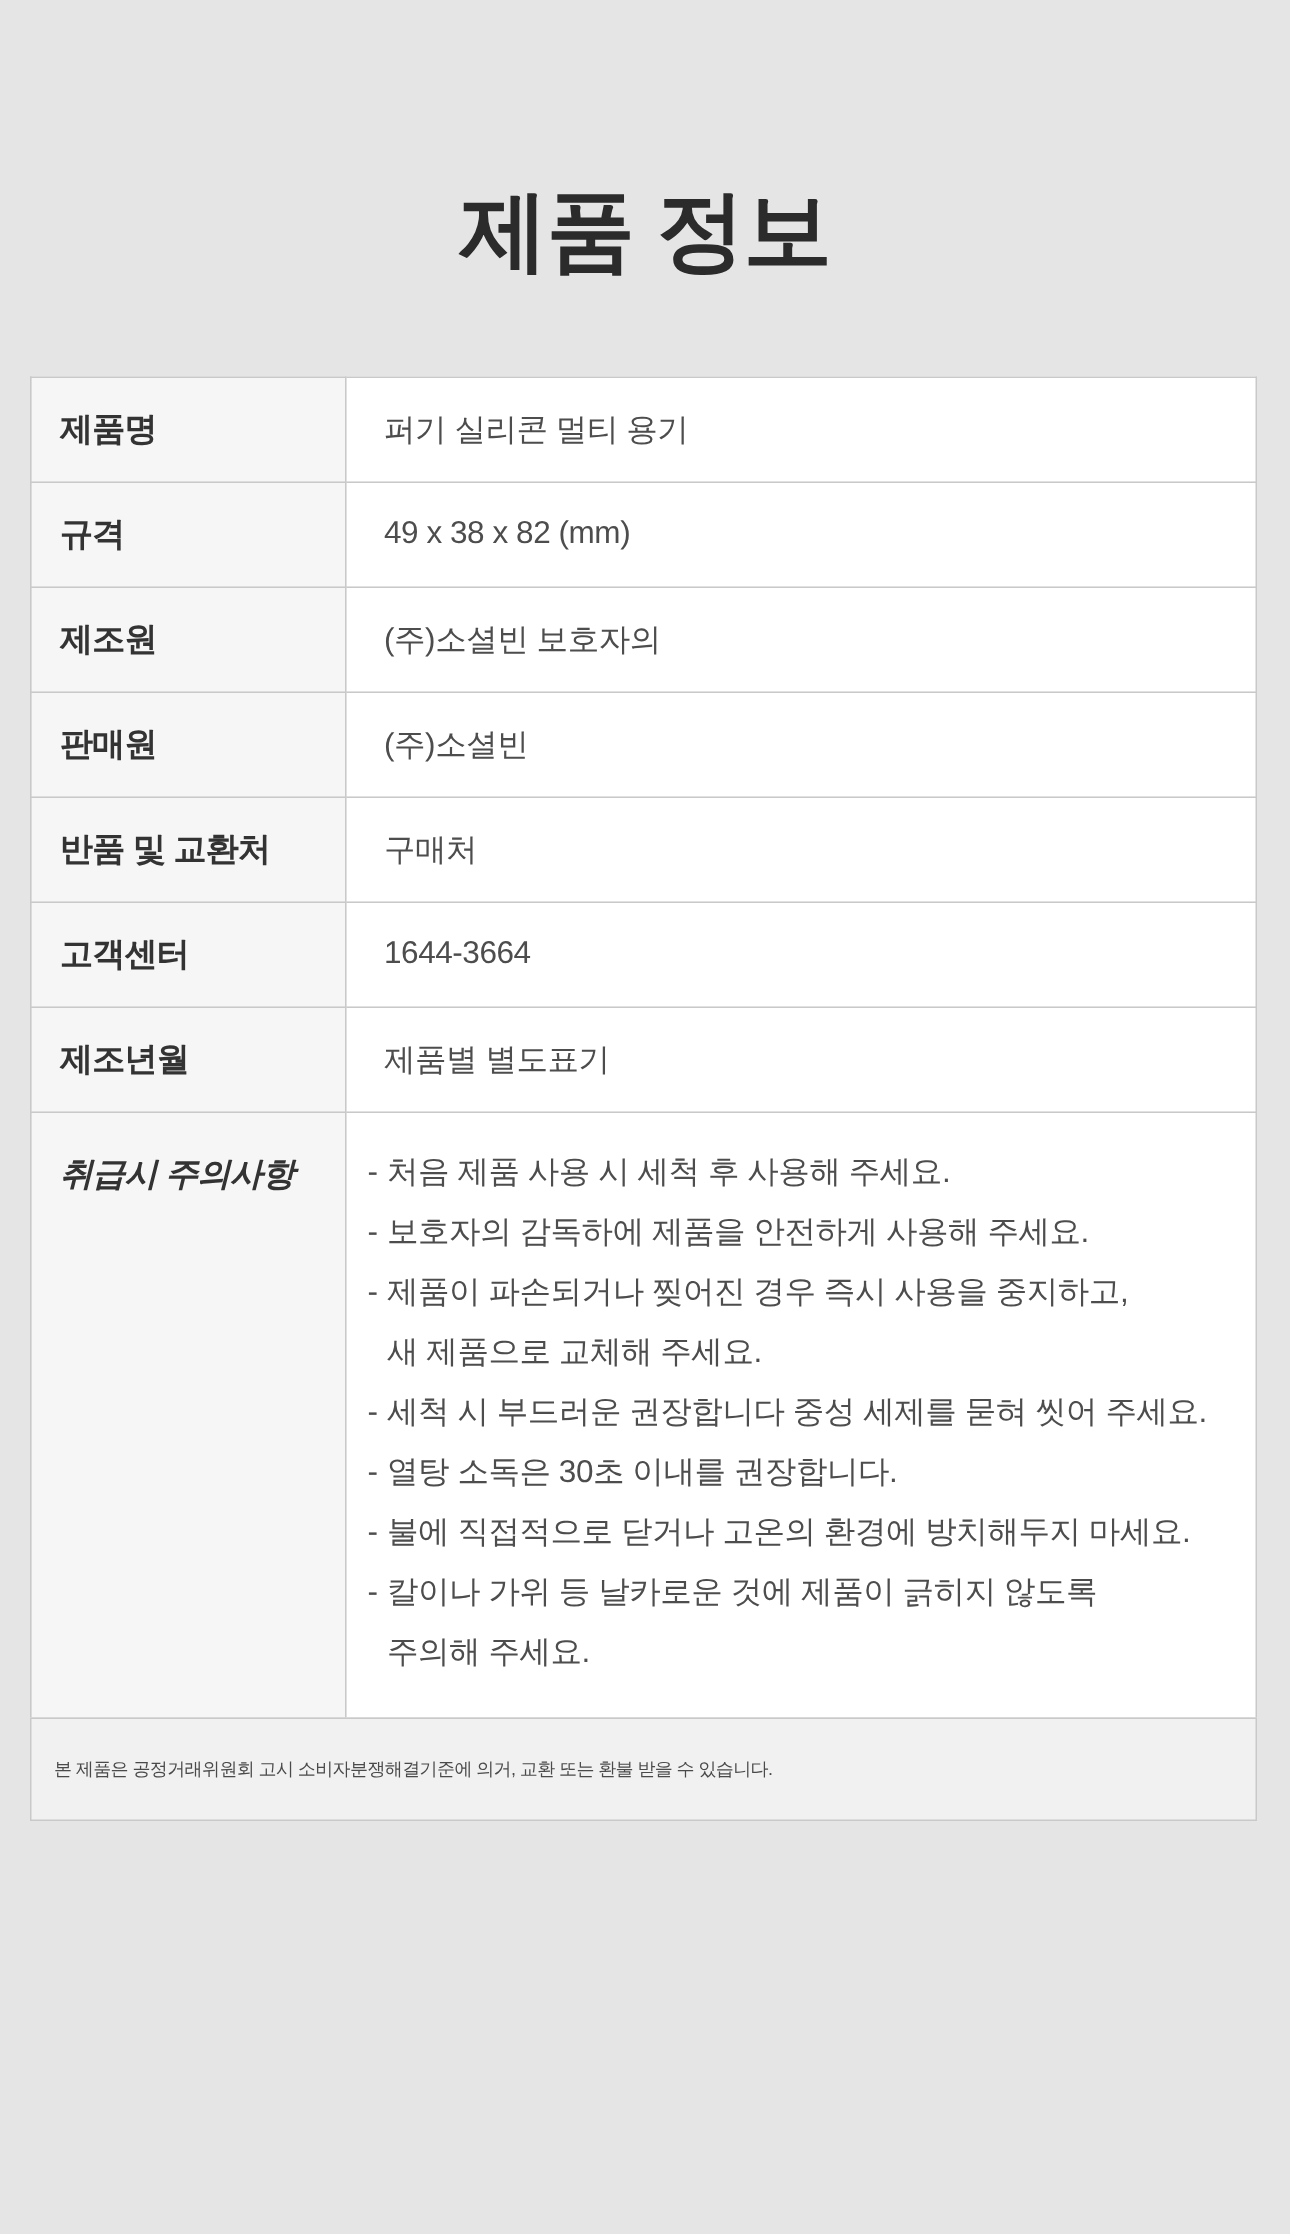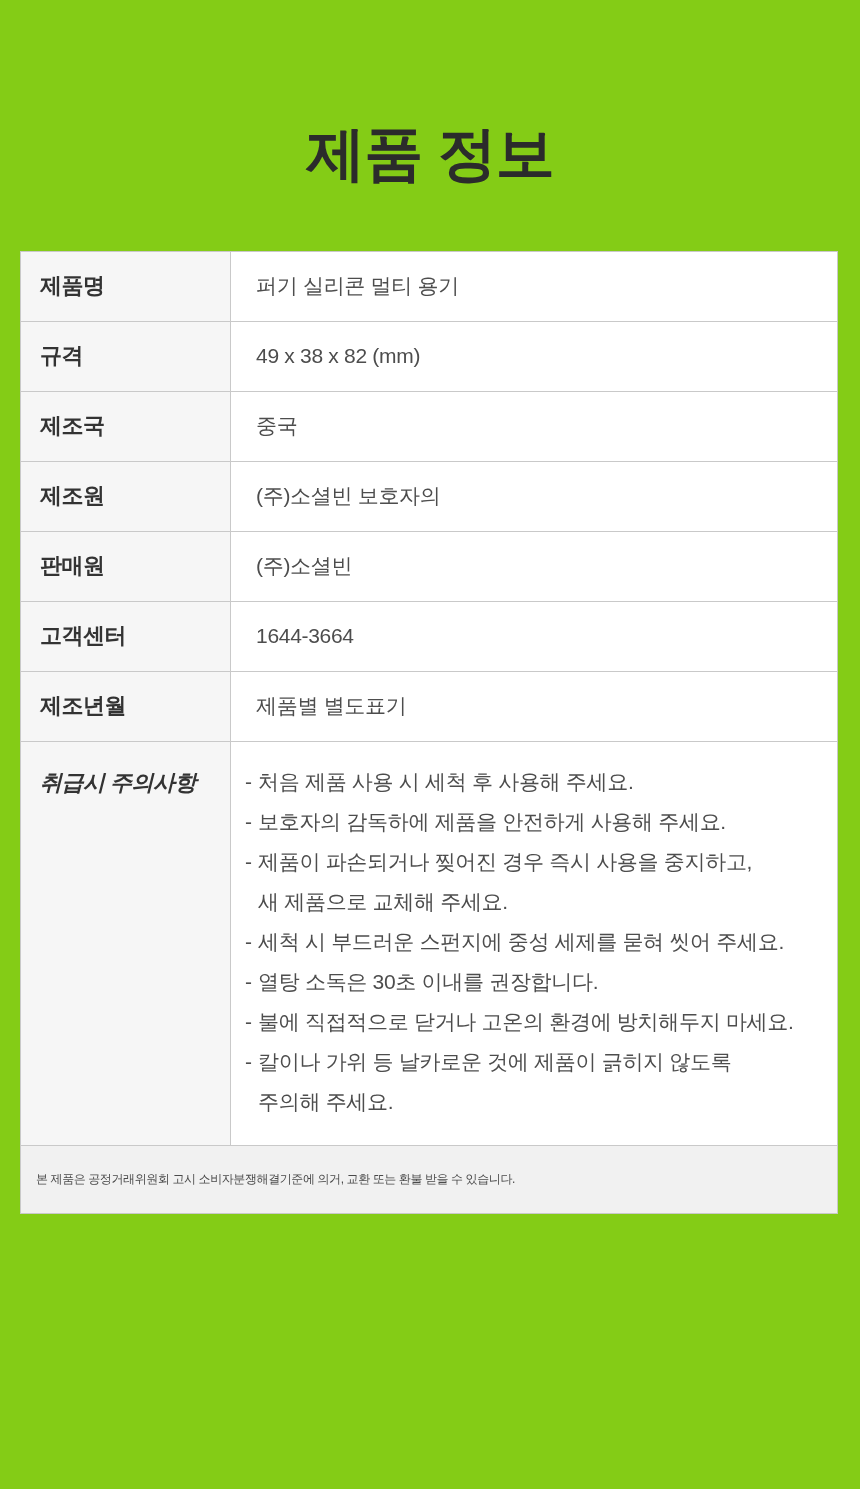--- a/index.html
+++ b/index.html
@@ -10,21 +10,21 @@
   body {
     width: 860px;
     height: 1489px;
     overflow: hidden;
     font-family: "Liberation Sans", "DejaVu Sans", sans-serif;
     -webkit-font-smoothing: antialiased;
   }
   .page {
     width: 860px;
     height: 1489px;
-    background: #84cc16;
+    background: #e5e5e5;
     box-sizing: border-box;
     padding-top: 121px;
   }
   .page-title {
     text-align: center;
     font-size: 59px;
     line-height: 1.15;
     font-weight: 700;
     color: #2b2b2b;
     letter-spacing: -1px;
@@ -111,30 +111,30 @@
     <tbody>
         <tr class="single-row">
           <th>제품명</th>
           <td>퍼기 실리콘 멀티 용기</td>
         </tr>
         <tr class="single-row">
           <th>규격</th>
           <td>49 x 38 x 82 (mm)</td>
         </tr>
         <tr class="single-row">
-          <th>제조국</th>
-          <td>중국</td>
-        </tr>
-        <tr class="single-row">
           <th>제조원</th>
           <td>(주)소셜빈 보호자의</td>
         </tr>
         <tr class="single-row">
           <th>판매원</th>
           <td>(주)소셜빈</td>
+        </tr>
+        <tr class="single-row">
+          <th>반품 및 교환처</th>
+          <td>구매처</td>
         </tr>
         <tr class="single-row">
           <th>고객센터</th>
           <td>1644-3664</td>
         </tr>
         <tr class="single-row">
           <th>제조년월</th>
           <td>제품별 별도표기</td>
         </tr>
         <tr class="precautions-row">
@@ -156,21 +156,21 @@
               <li class="precaution-item">
                 <span class="dash">-</span>
                 <span>
                   <div>제품이 파손되거나 찢어진 경우 즉시 사용을 중지하고,</div>
                   <div>새 제품으로 교체해 주세요.</div>
                 </span>
               </li>
               <li class="precaution-item">
                 <span class="dash">-</span>
                 <span>
-                  <div>세척 시 부드러운 스펀지에 중성 세제를 묻혀 씻어 주세요.</div>
+                  <div>세척 시 부드러운 권장합니다 중성 세제를 묻혀 씻어 주세요.</div>
                 </span>
               </li>
               <li class="precaution-item">
                 <span class="dash">-</span>
                 <span>
                   <div>열탕 소독은 30초 이내를 권장합니다.</div>
                 </span>
               </li>
               <li class="precaution-item">
                 <span class="dash">-</span>

